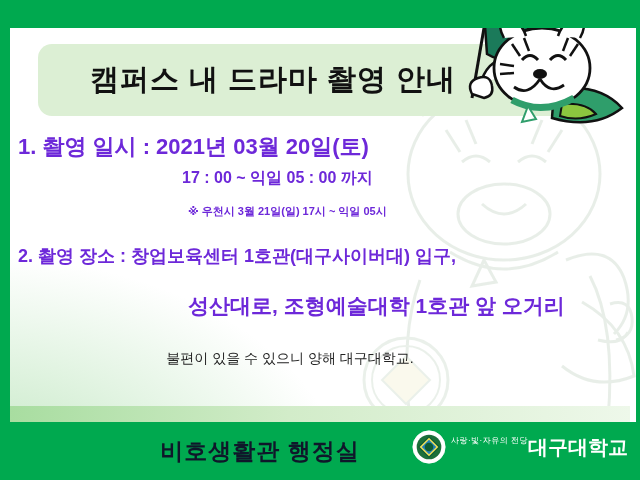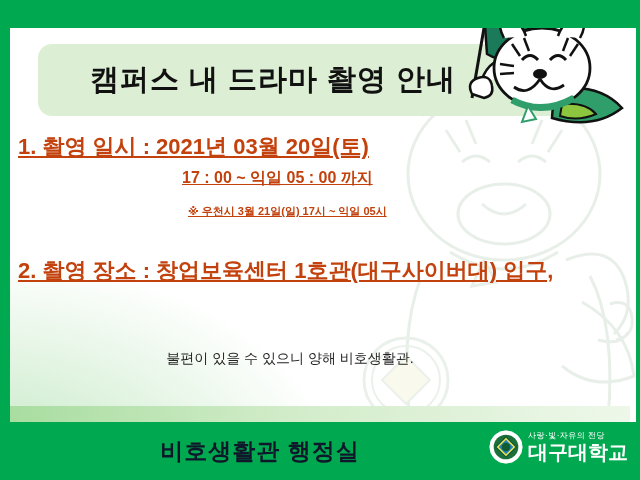--- a/index.html
+++ b/index.html
@@ -92,29 +92,28 @@
     pointer-events: none;
   }
   .mascot svg { width: 100%; height: 100%; display: block; }
 
   
   .content { position: absolute; left: 0; top: 0; right: 0; bottom: 0; }
 
   .item {
     position: absolute;
     font-weight: bold;
-    color: #c2410c;
-    white-space: nowrap;
-    text-decoration: underline;
+    color: #6d28d9;
+    white-space: nowrap;
   }
   .item-1-l1 { left: 8px;   top: 104px; font-size: 22px; }
   .item-1-l2 { left: 172px; top: 140px; font-size: 16px; }
   .item-1-note { left: 178px; top: 176px; font-size: 11px; }
 
-  .item-2-l1 { left: 8px;   top: 228px; font-size: 22px; }
+  .item-2-l1 { left: 8px;   top: 216px; font-size: 18px; }
   .item-2-l2 { left: 178px; top: 264px; font-size: 21px; }
 
   .closing {
     position: absolute;
     top: 320px;
     left: 0;
     width: 560px;
     text-align: center;
     font-size: 14px;
     color: #222222;
@@ -161,21 +160,21 @@
   .brand {
     position: absolute;
     right: 12px;
     top: 8px;
     display: flex;
     align-items: center;
     gap: 5px;
   }
   .brand-seal { width: 34px; height: 34px; flex: 0 0 auto; }
   .brand-seal svg { width: 100%; height: 100%; display: block; }
-  .brand-text { display: flex; flex-direction: column; line-height: 1; }
+  .brand-text { display: flex; flex-direction: row; line-height: 1; }
   .brand-tagline {
     font-size: 8px;
     color: #ffffff;
     letter-spacing: 0.5px;
     margin-bottom: 2px;
     white-space: nowrap;
   }
   .brand-name {
     font-size: 20px;
     font-weight: bold;
@@ -278,23 +277,24 @@
       </svg>
     </div>
 
     <div class="content">
 
       <div class="item item-1-l1">1.  촬영 일시 : 2021년 03월 20일(토)</div>
       <div class="item item-1-l2">17 : 00 ~ 익일 05 : 00 까지</div>
       <div class="item item-1-note">※ 우천시 3월 21일(일) 17시 ~ 익일 05시</div>
 
       <div class="item item-2-l1">2. 촬영 장소 : 창업보육센터 1호관(대구사이버대) 입구,</div>
+      <div class="item item-2-l2">성산대로, 조형예술대학 1호관 앞 오거리</div>
 
       <div class="closing">
-        <div>불편이 있을 수 있으니 양해 비호생활관.</div>
+        <div>불편이 있을 수 있으니 양해 대구대학교.</div>
       </div>
     </div>
   </div>
 
   <div class="footer-gradient"></div>
 
   <div class="footer">
     <div class="footer-title">비호생활관 행정실</div>
 
     <div class="brand">

